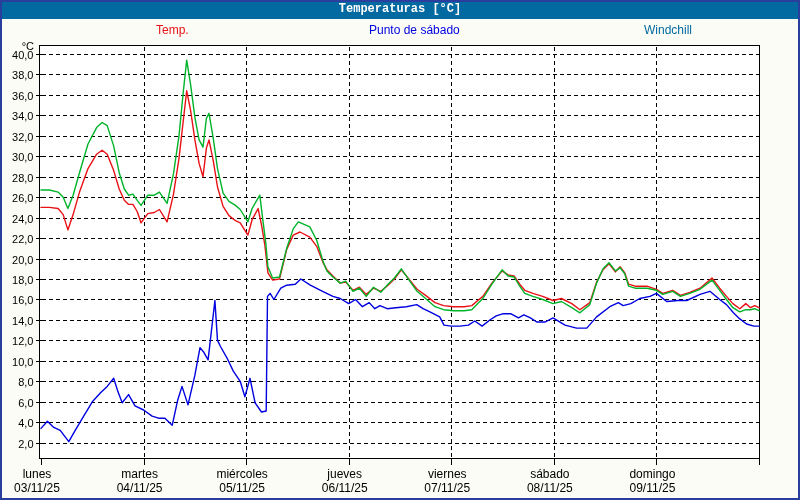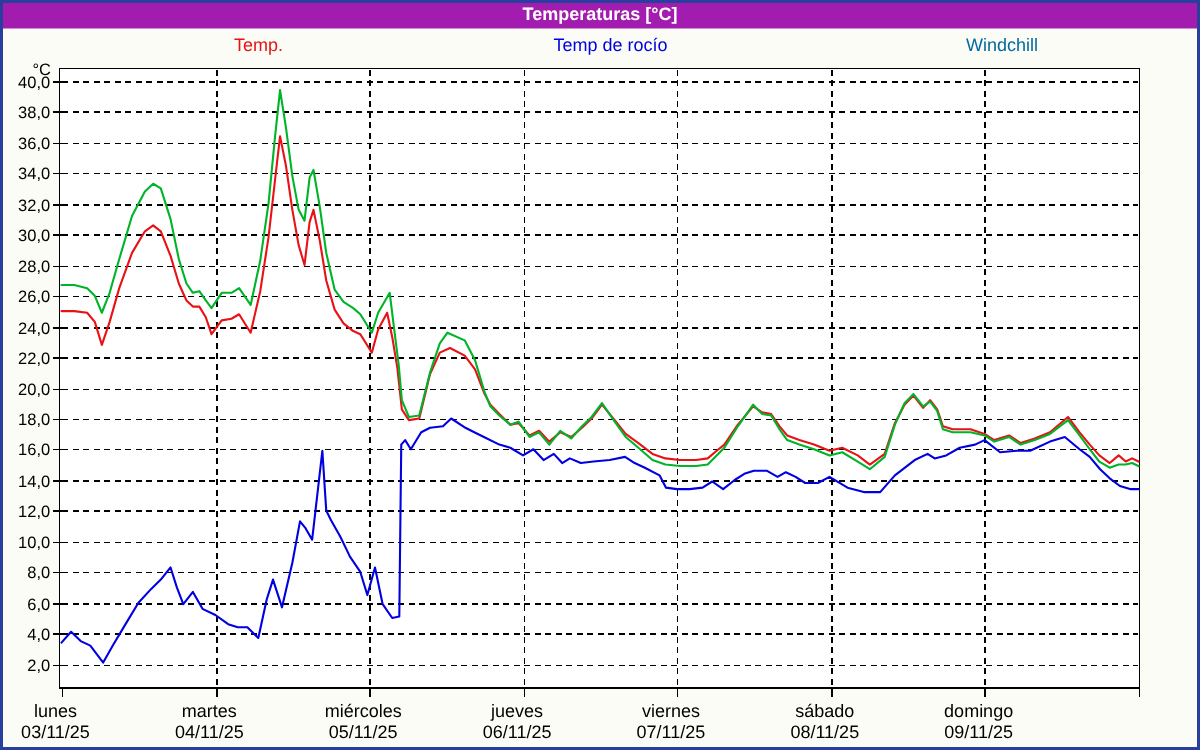--- a/index.html
+++ b/index.html
@@ -2,41 +2,41 @@
 <html><head>
 <meta charset="utf-8">
 <style>
   html,body{margin:0;padding:0;background:#888;}
   .frame{
     position:relative;width:800px;height:500px;overflow:hidden;
     background:#fafcf5;font-family:"Liberation Sans",sans-serif;
   }
   .border-overlay{position:absolute;inset:0;border:2px solid #2a3f9d;pointer-events:none;z-index:30;}
   .titlebar{
-    position:absolute;left:0;top:0;width:100%;height:19px;background:#a21caf;
-    color:#ffffff;font-size:12px;font-weight:bold;line-height:19px;text-align:center;z-index:5;
+    position:absolute;left:0;top:0;width:100%;height:19px;background:#0369a1;
+    color:#ffffff;font-size:12px;font-weight:bold;line-height:19px;text-align:center;z-index:5;font-family:Liberation Mono, monospace;
   }
   .legend{position:absolute;top:23px;left:0;width:100%;height:15px;font-size:12px;z-index:5;}
   .legend .li{position:absolute;top:0;white-space:nowrap;margin-left:28px;}
   #li-0{left:128px;}
   #li-1{left:341px;}
   #li-2{left:616px;}
   #chart{position:absolute;left:0;top:0;width:800px;height:500px;z-index:1;}
   #chart text{font-family:"Liberation Sans",sans-serif;fill:#000;}
 </style>
 </head>
 <body>
 
 <div class="frame">
   <div class="titlebar">
     <span>Temperaturas [°C]</span>
   </div>
   <div class="legend">
     <span class="li" id="li-0" style="color: rgb(232, 18, 22);">Temp.</span>
-    <span class="li" id="li-1" style="color: rgb(0, 0, 224);">Temp de rocío</span>
+    <span class="li" id="li-1" style="color: rgb(0, 0, 224);">Punto de sábado</span>
     <span class="li" id="li-2" style="color: #0369a1;">Windchill</span>
   </div>
   <svg id="chart" viewBox="0 0 800 500">
       <rect x="39.5" y="45.5" width="720" height="413" fill="#ffffff" stroke="#000" stroke-width="1" shape-rendering="crispEdges"></rect>
       <text x="34" y="50" text-anchor="end" font-size="11">°C</text>
       <line x1="41.5" y1="443.5" x2="758.5" y2="443.5" stroke="#000" stroke-width="1" stroke-dasharray="4,3" shape-rendering="crispEdges"></line>
       <line x1="35.5" y1="443.5" x2="43.5" y2="443.5" stroke="#000" stroke-width="1" shape-rendering="crispEdges"></line>
       <text x="33.5" y="447.5" text-anchor="end" font-size="11">2,0</text>
       <line x1="41.5" y1="422.5" x2="758.5" y2="422.5" stroke="#000" stroke-width="1" stroke-dasharray="4,3" shape-rendering="crispEdges"></line>
       <line x1="35.5" y1="422.5" x2="43.5" y2="422.5" stroke="#000" stroke-width="1" shape-rendering="crispEdges"></line>

